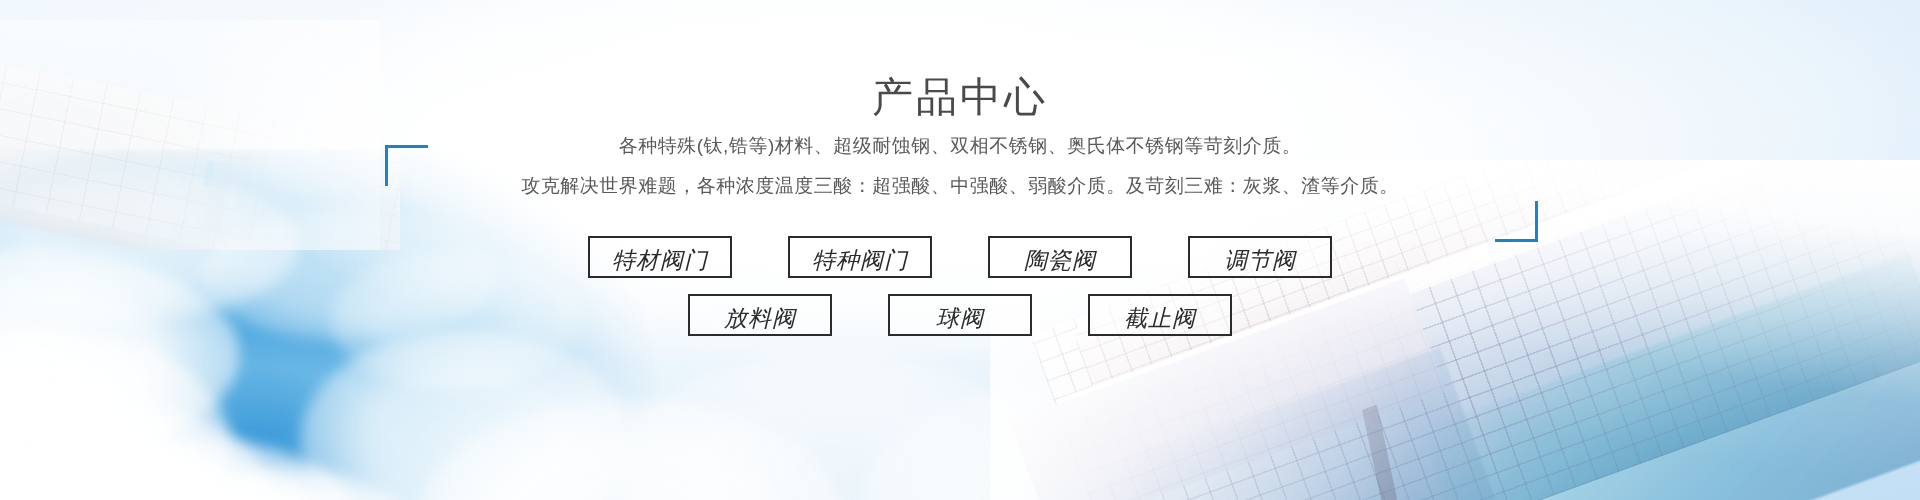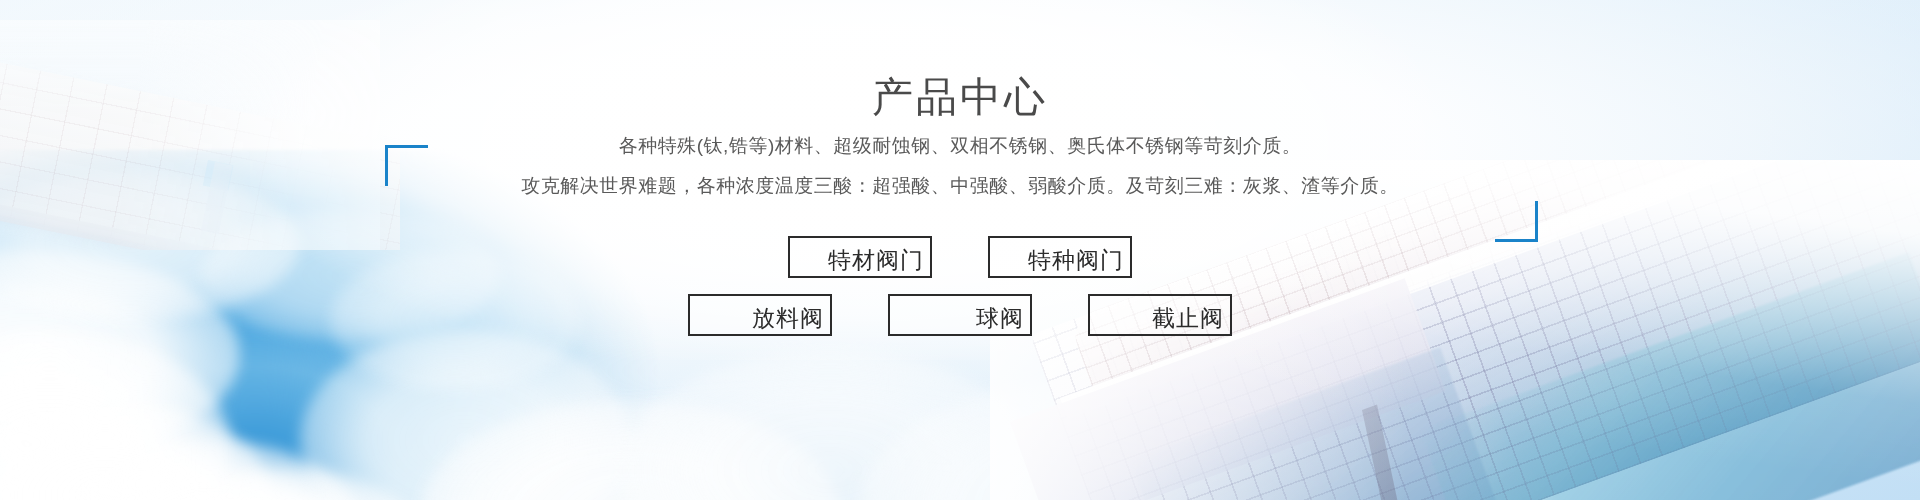--- a/index.html
+++ b/index.html
@@ -412,25 +412,26 @@
     justify-content: center;
   }
   .cat-btn {
     width: 144px;
     height: 42px;
     border: 2px solid #2b2b2b;
     background: rgba(255,255,255,0.40);
     color: #2b2b2b;
     font-size: 23px;
     line-height: 42px;
-    text-align: right;
+    text-align: center;
     letter-spacing: 1px;
     box-sizing: border-box;
     cursor: pointer;
     user-select: none;
+    font-style: italic;
   }
 </style>
 </head>
 <body>
 
 <div class="banner">
 
   <div class="bg-sky-base"></div>
   <div class="bg-sky-blue"></div>
   <div class="bg-sky-blue2"></div>
@@ -482,20 +483,22 @@
 
     <div class="desc">
       <span class="line">各种特殊(钛,锆等)材料、超级耐蚀钢、双相不锈钢、奥氏体不锈钢等苛刻介质。</span>
       <span class="line">攻克解决世界难题，各种浓度温度三酸：超强酸、中强酸、弱酸介质。及苛刻三难：灰浆、渣等介质。</span>
     </div>
 
     <div class="cat-grid">
       <div class="cat-row">
         <button class="cat-btn">特材阀门</button>
         <button class="cat-btn">特种阀门</button>
+        <button class="cat-btn">陶瓷阀</button>
+        <button class="cat-btn">调节阀</button>
       </div>
       <div class="cat-row">
         <button class="cat-btn">放料阀</button>
         <button class="cat-btn">球阀</button>
         <button class="cat-btn">截止阀</button>
       </div>
     </div>
 
   </div>
 </div>

